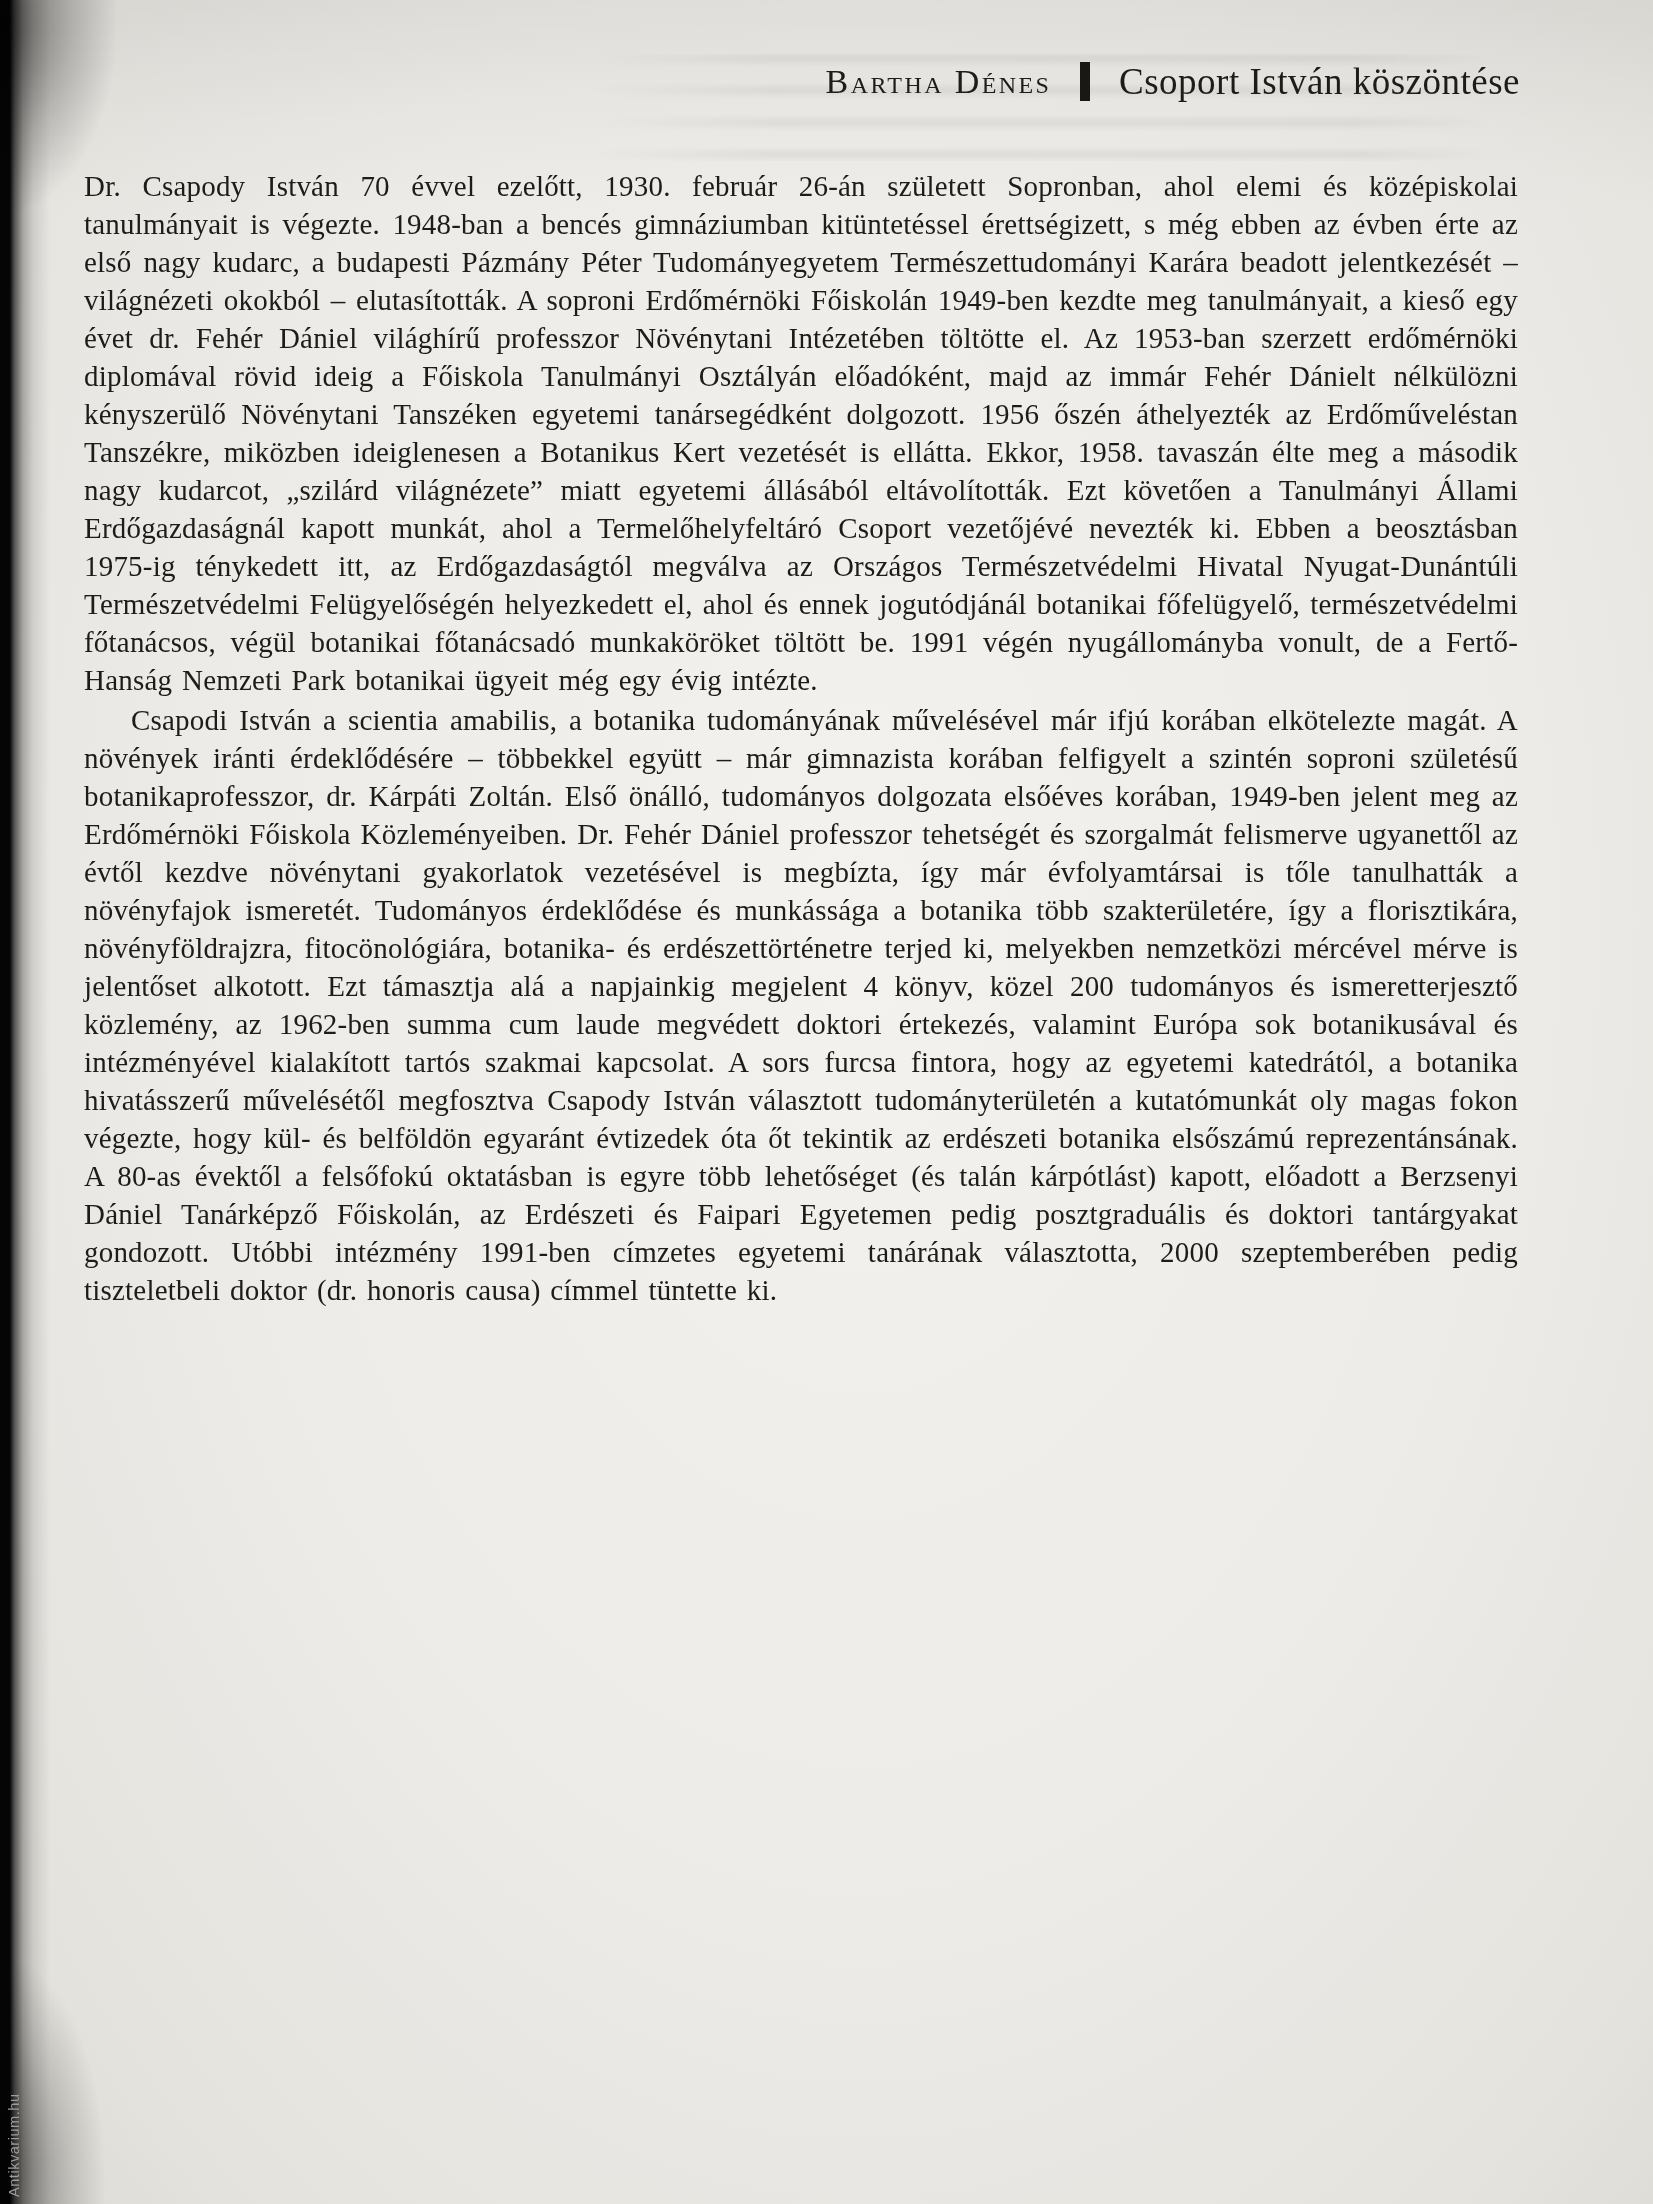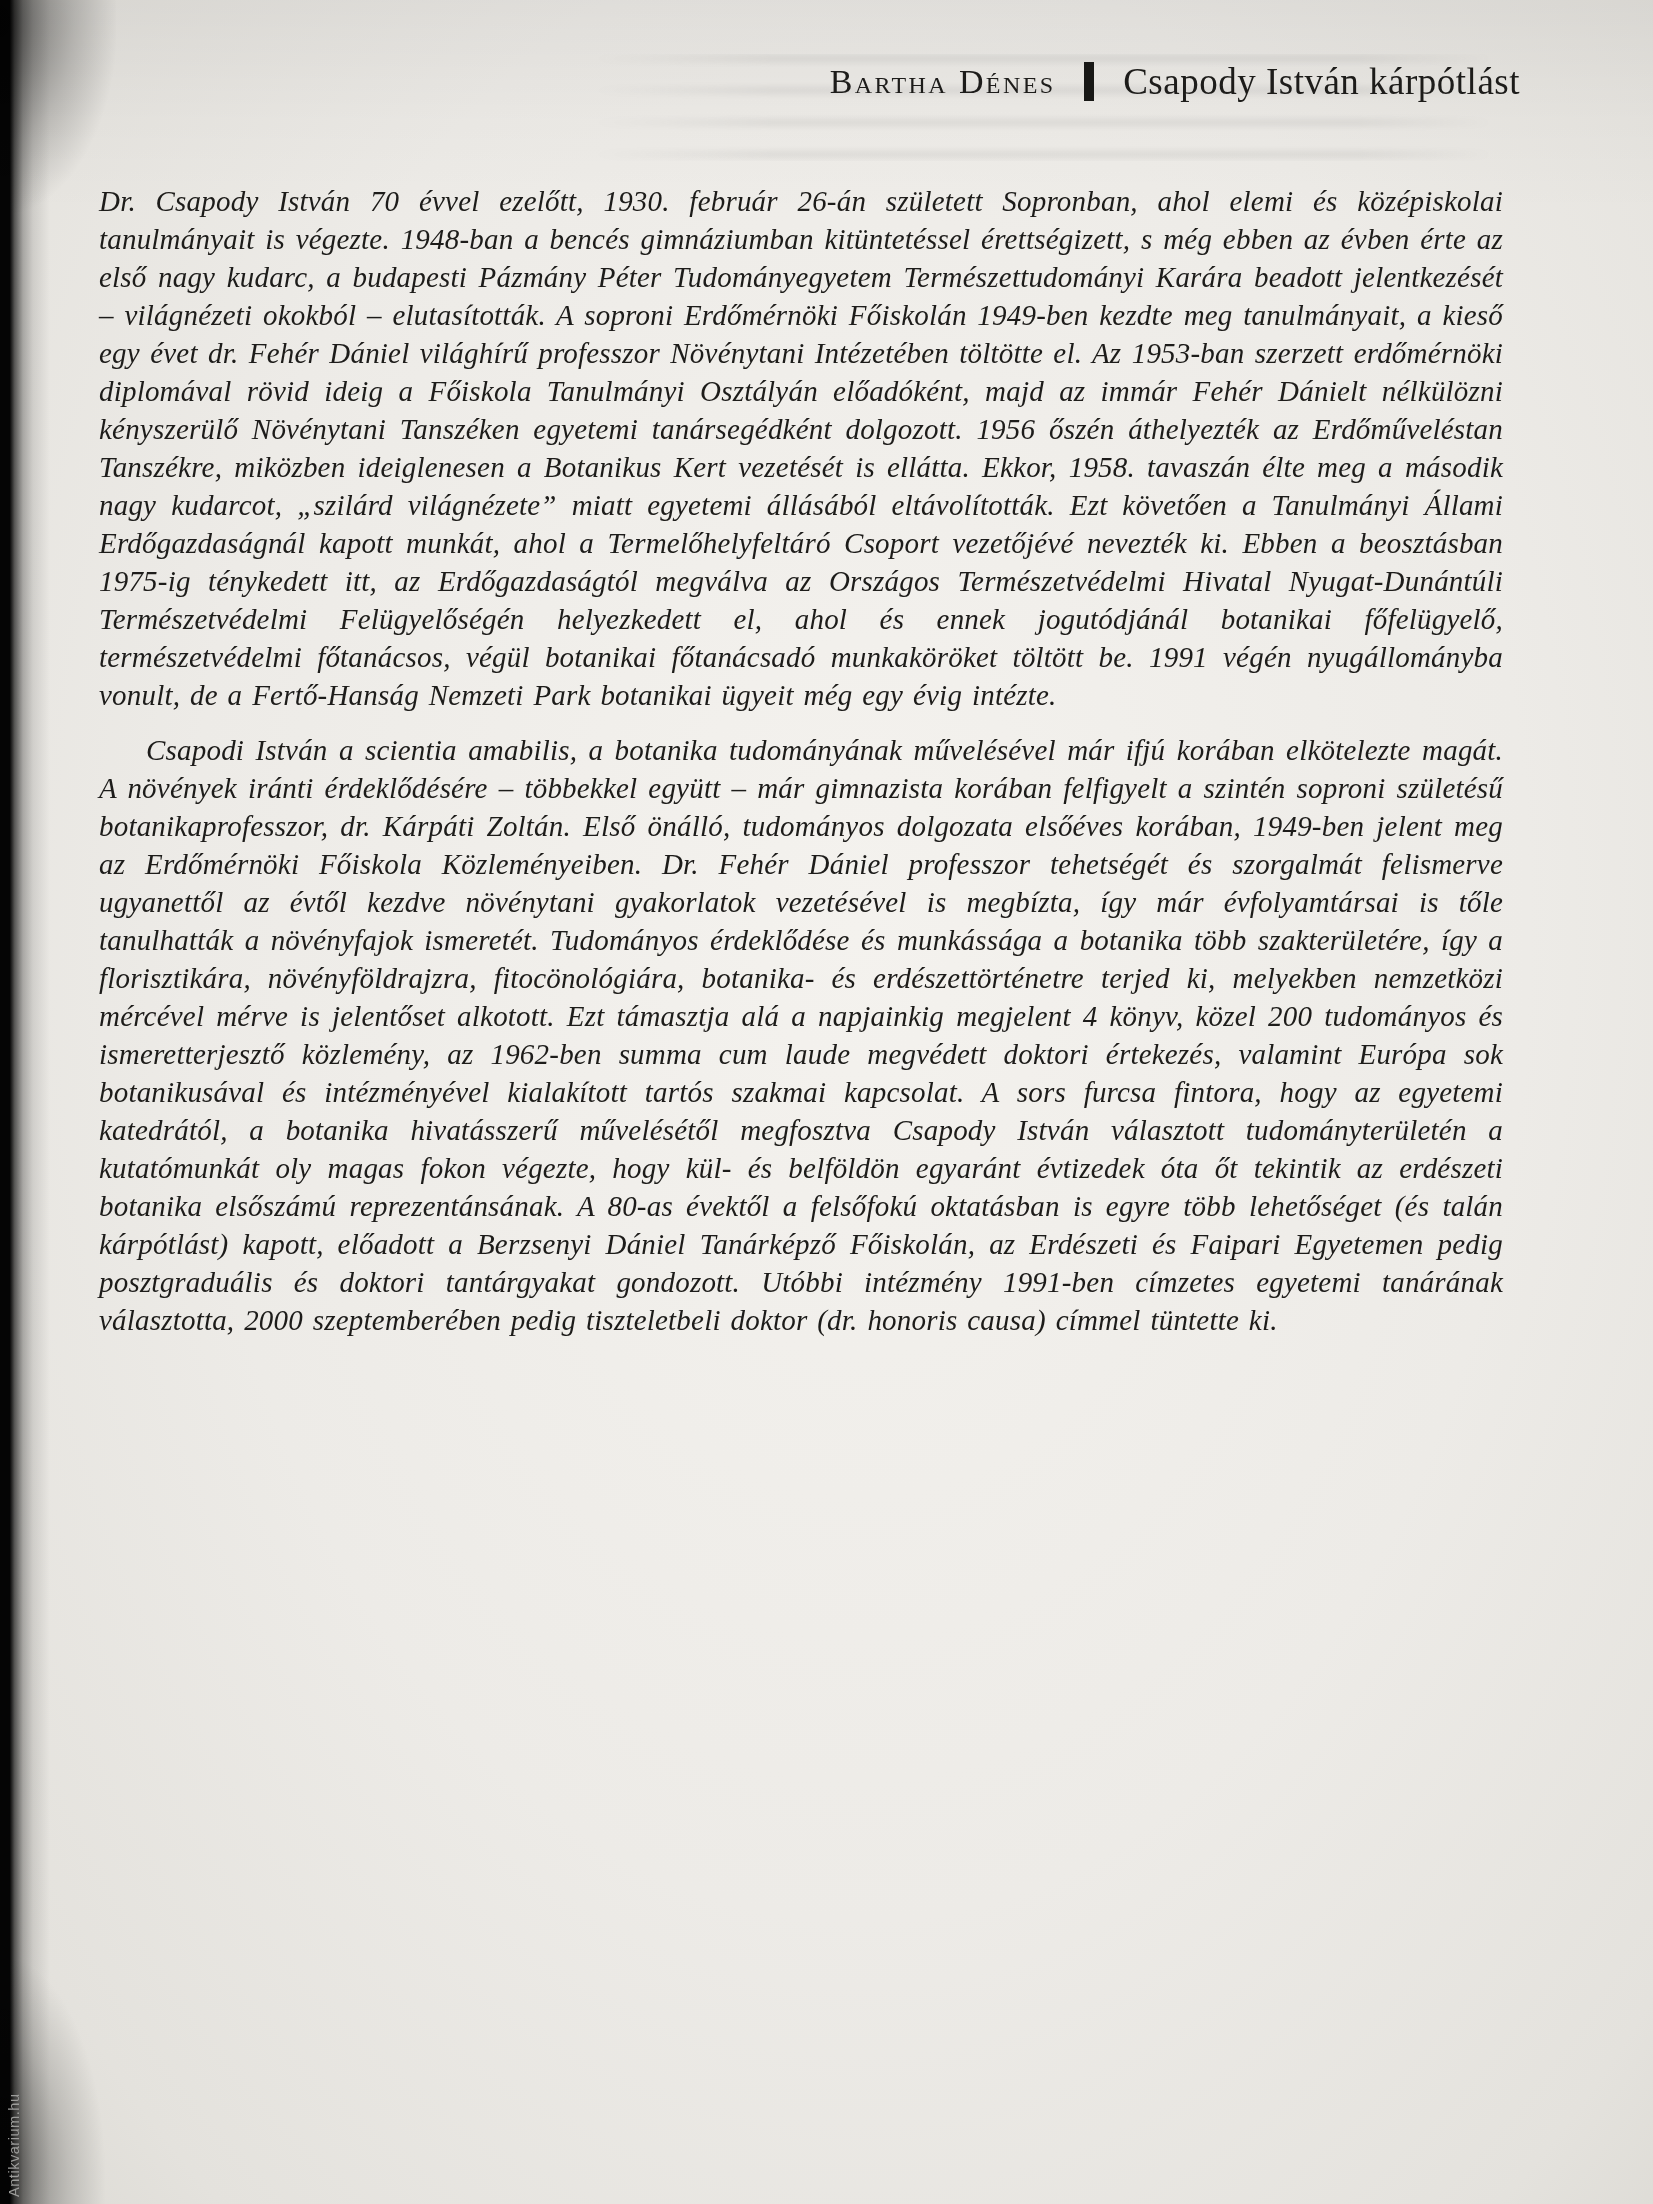--- a/index.html
+++ b/index.html
@@ -103,22 +103,21 @@
     font-size: 29px;
     line-height: 38px;
     letter-spacing: 0.2px;
     word-spacing: 2.4px;
     text-align: justify;
     hyphens: auto;
     -webkit-hyphens: auto;
     z-index: 3;
   }
   .body-text p {
-    margin: 17px;
-    font-style: italic;
+    margin: 2px;
   }
   .body-text p + p {
     text-indent: 47px;
   }
 
   .watermark {
     position: absolute;
     left: 5.8px;
     top: 2065px;
     height: 132px;
@@ -137,21 +136,21 @@
 <div class="page">
 
   <div class="edge-strip"></div>
   <div class="corner-smudge-top"></div>
   <div class="corner-smudge-bottom"></div>
   <div class="ghost-bleed"></div>
 
   <div class="header">
     <span class="author">Bartha Dénes</span>
     <span class="sep-bar"></span>
-    <span class="page-title">Csapody István kárpótlást</span>
+    <span class="page-title">Csoport István köszöntése</span>
   </div>
 
   <div class="body-text">
     <p>Dr. Csapody István 70 évvel ezelőtt, 1930. február 26-án született Sopronban, ahol elemi és középiskolai tanulmányait is végezte. 1948-ban a bencés gimnáziumban kitüntetéssel érettségizett, s még ebben az évben érte az első nagy kudarc, a budapesti Pázmány Péter Tudományegyetem Természettudományi Karára beadott jelentkezését – világnézeti okokból – elutasították. A soproni Erdőmérnöki Főiskolán 1949-ben kezdte meg tanulmányait, a kieső egy évet dr. Fehér Dániel világhírű professzor Növénytani Intézetében töltötte el. Az 1953-ban szerzett erdőmérnöki diplomával rövid ideig a Főiskola Tanulmányi Osztályán előadóként, majd az immár Fehér Dánielt nélkülözni kényszerülő Növénytani Tanszéken egyetemi tanársegédként dolgozott. 1956 őszén áthelyezték az Erdőműveléstan Tanszékre, miközben ideiglenesen a Botanikus Kert vezetését is ellátta. Ekkor, 1958. tavaszán élte meg a második nagy kudarcot, „szilárd világnézete” miatt egyetemi állásából eltávolították. Ezt követően a Tanulmányi Állami Erdőgazdaságnál kapott munkát, ahol a Termelőhelyfeltáró Csoport vezetőjévé nevezték ki. Ebben a beosztásban 1975-ig ténykedett itt, az Erdőgazdaságtól megválva az Országos Természetvédelmi Hivatal Nyugat-Dunántúli Természetvédelmi Felügyelőségén helyezkedett el, ahol és ennek jogutódjánál botanikai főfelügyelő, természetvédelmi főtanácsos, végül botanikai főtanácsadó munkaköröket töltött be. 1991 végén nyugállományba vonult, de a Fertő-Hanság Nemzeti Park botanikai ügyeit még egy évig intézte.</p>
     <p>Csapodi István a scientia amabilis, a botanika tudományának művelésével már ifjú korában elkötelezte magát. A növények iránti érdeklődésére – többekkel együtt – már gimnazista korában felfigyelt a szintén soproni születésű botanikaprofesszor, dr. Kárpáti Zoltán. Első önálló, tudományos dolgozata elsőéves korában, 1949-ben jelent meg az Erdőmérnöki Főiskola Közleményeiben. Dr. Fehér Dániel professzor tehetségét és szorgalmát felismerve ugyanettől az évtől kezdve növénytani gyakorlatok vezetésével is megbízta, így már évfolyamtársai is tőle tanulhatták a növényfajok ismeretét. Tudományos érdeklődése és munkássága a botanika több szakterületére, így a florisztikára, növényföldrajzra, fitocönológiára, botanika- és erdészettörténetre terjed ki, melyekben nemzetközi mércével mérve is jelentőset alkotott. Ezt támasztja alá a napjainkig megjelent 4 könyv, közel 200 tudományos és ismeretterjesztő közlemény, az 1962-ben summa cum laude megvédett doktori értekezés, valamint Európa sok botanikusával és intézményével kialakított tartós szakmai kapcsolat. A sors furcsa fintora, hogy az egyetemi katedrától, a botanika hivatásszerű művelésétől megfosztva Csapody István választott tudományterületén a kutatómunkát oly magas fokon végezte, hogy kül- és belföldön egyaránt évtizedek óta őt tekintik az erdészeti botanika elsőszámú reprezentánsának. A 80-as évektől a felsőfokú oktatásban is egyre több lehetőséget (és talán kárpótlást) kapott, előadott a Berzsenyi Dániel Tanárképző Főiskolán, az Erdészeti és Faipari Egyetemen pedig posztgraduális és doktori tantárgyakat gondozott. Utóbbi intézmény 1991-ben címzetes egyetemi tanárának választotta, 2000 szeptemberében pedig tiszteletbeli doktor (dr. honoris causa) címmel tüntette ki.</p>
   </div>
 
   <div class="watermark">Antikvarium.hu</div>
 
 </div>

